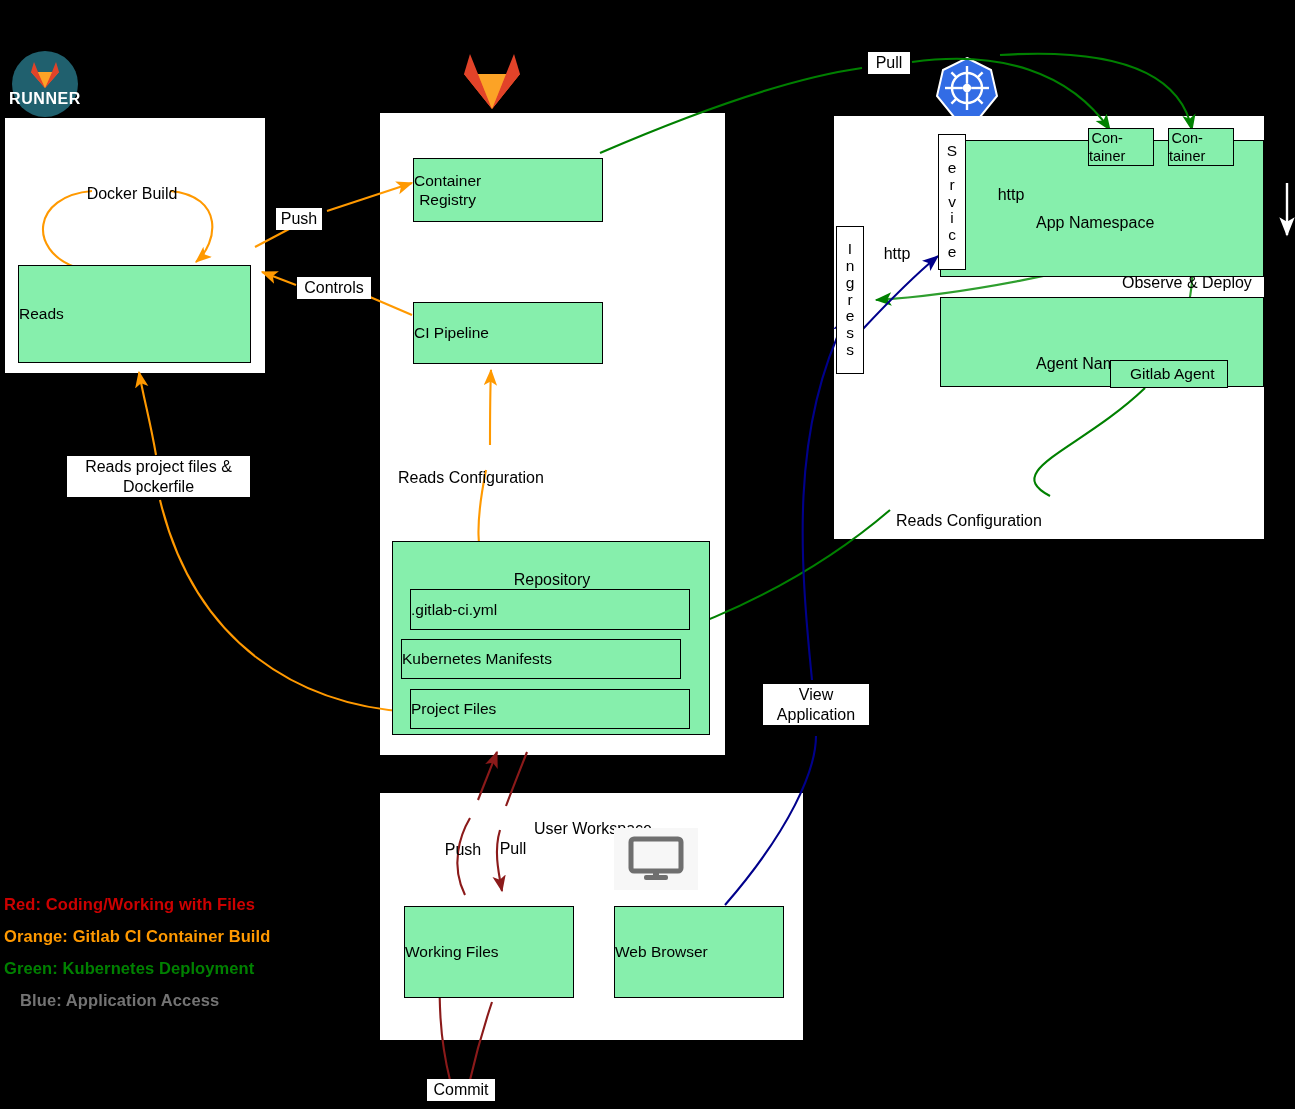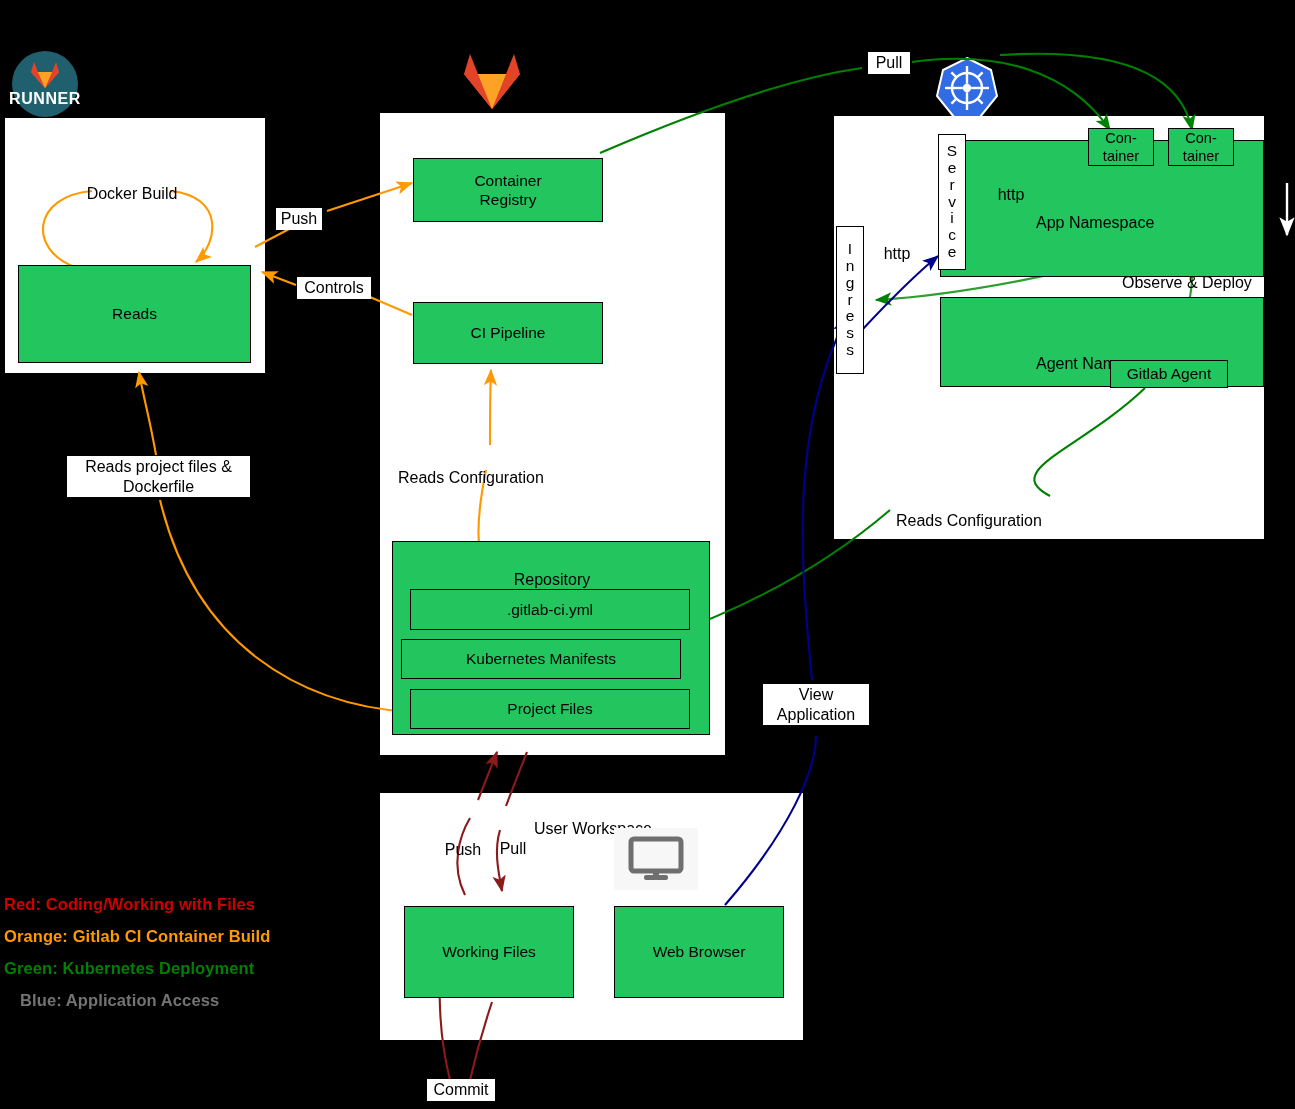--- a/index.html
+++ b/index.html
@@ -2,22 +2,22 @@
 <html><head>
 <meta charset="utf-8">
 <style>
   html,body{margin:0;padding:0;background:#000;}
   body{width:1295px;height:1109px;position:relative;overflow:hidden;
        font-family:"Liberation Sans","DejaVu Sans",sans-serif;}
   #stage{position:absolute;left:0;top:0;width:1295px;height:1109px;}
   svg#wires{position:absolute;left:0;top:0;width:1295px;height:1109px;pointer-events:none;}
 
   .panel{position:absolute;background:#ffffff;box-sizing:border-box;}
-  .box{position:absolute;background:#22c55e;border:1.6px solid #000;box-sizing:border-box;
-       display:flex;align-items:center;justify-content:center;text-align:center;
+  .box{position:absolute;background:#86efac;border:1.6px solid #000;box-sizing:border-box;
+       display:flex;align-items:center;text-align:center;
        font-size:15.5px;color:#000;line-height:1.25;}
   .lbl{position:absolute;background:#ffffff;color:#000;font-size:16px;line-height:1.22;
        text-align:center;padding:1px 3px;box-sizing:border-box;white-space:pre-line;}
   .plain{position:absolute;background:transparent;color:#000;font-size:16px;line-height:1.22;
        text-align:center;white-space:pre-line;}
   .vert{position:absolute;background:#fff;border:1.6px solid #000;box-sizing:border-box;
         display:flex;flex-direction:column;align-items:center;justify-content:center;
         font-size:15.5px;line-height:1.08;color:#000;}
   .vert span{display:block;}
   .legend{position:absolute;font-size:16.5px;font-weight:600;letter-spacing:.1px;}
@@ -225,21 +225,21 @@
 
   <div class="plain" style="left:986px;top:185px;width:50px;"><span>http</span></div>
   <div class="plain" style="left:872px;top:244px;width:50px;"><span>http</span></div>
 
   <div class="plain" style="left:1122px;top:253px;width:150px;text-align:left;">
     <span>Observe &amp; Deploy</span></div>
 
   <div class="box" style="left:940px;top:297px;width:324px;height:90px;display:block;"></div>
   <div class="plain" style="left:1036px;top:334px;width:170px;text-align:left;">
     <span>Agent Namespace</span></div>
-  <div class="box" style="left:1110px;top:360px;width:118px;height:28px;">
+  <div class="box" style="left:1110px;top:360px;width:118px;height:28px;padding-left:19px;">
     <span>Gitlab Agent</span>
   </div>
 
   <div class="plain" style="left:896px;top:491px;width:190px;text-align:left;">
     <span>Reads Configuration</span></div>
 
   <div class="plain" style="left:534px;top:799px;width:160px;text-align:left;">
     <span>User Workspace</span></div>
 
   <div class="plain" style="left:440px;top:840px;width:46px;"><span>Push</span></div>

